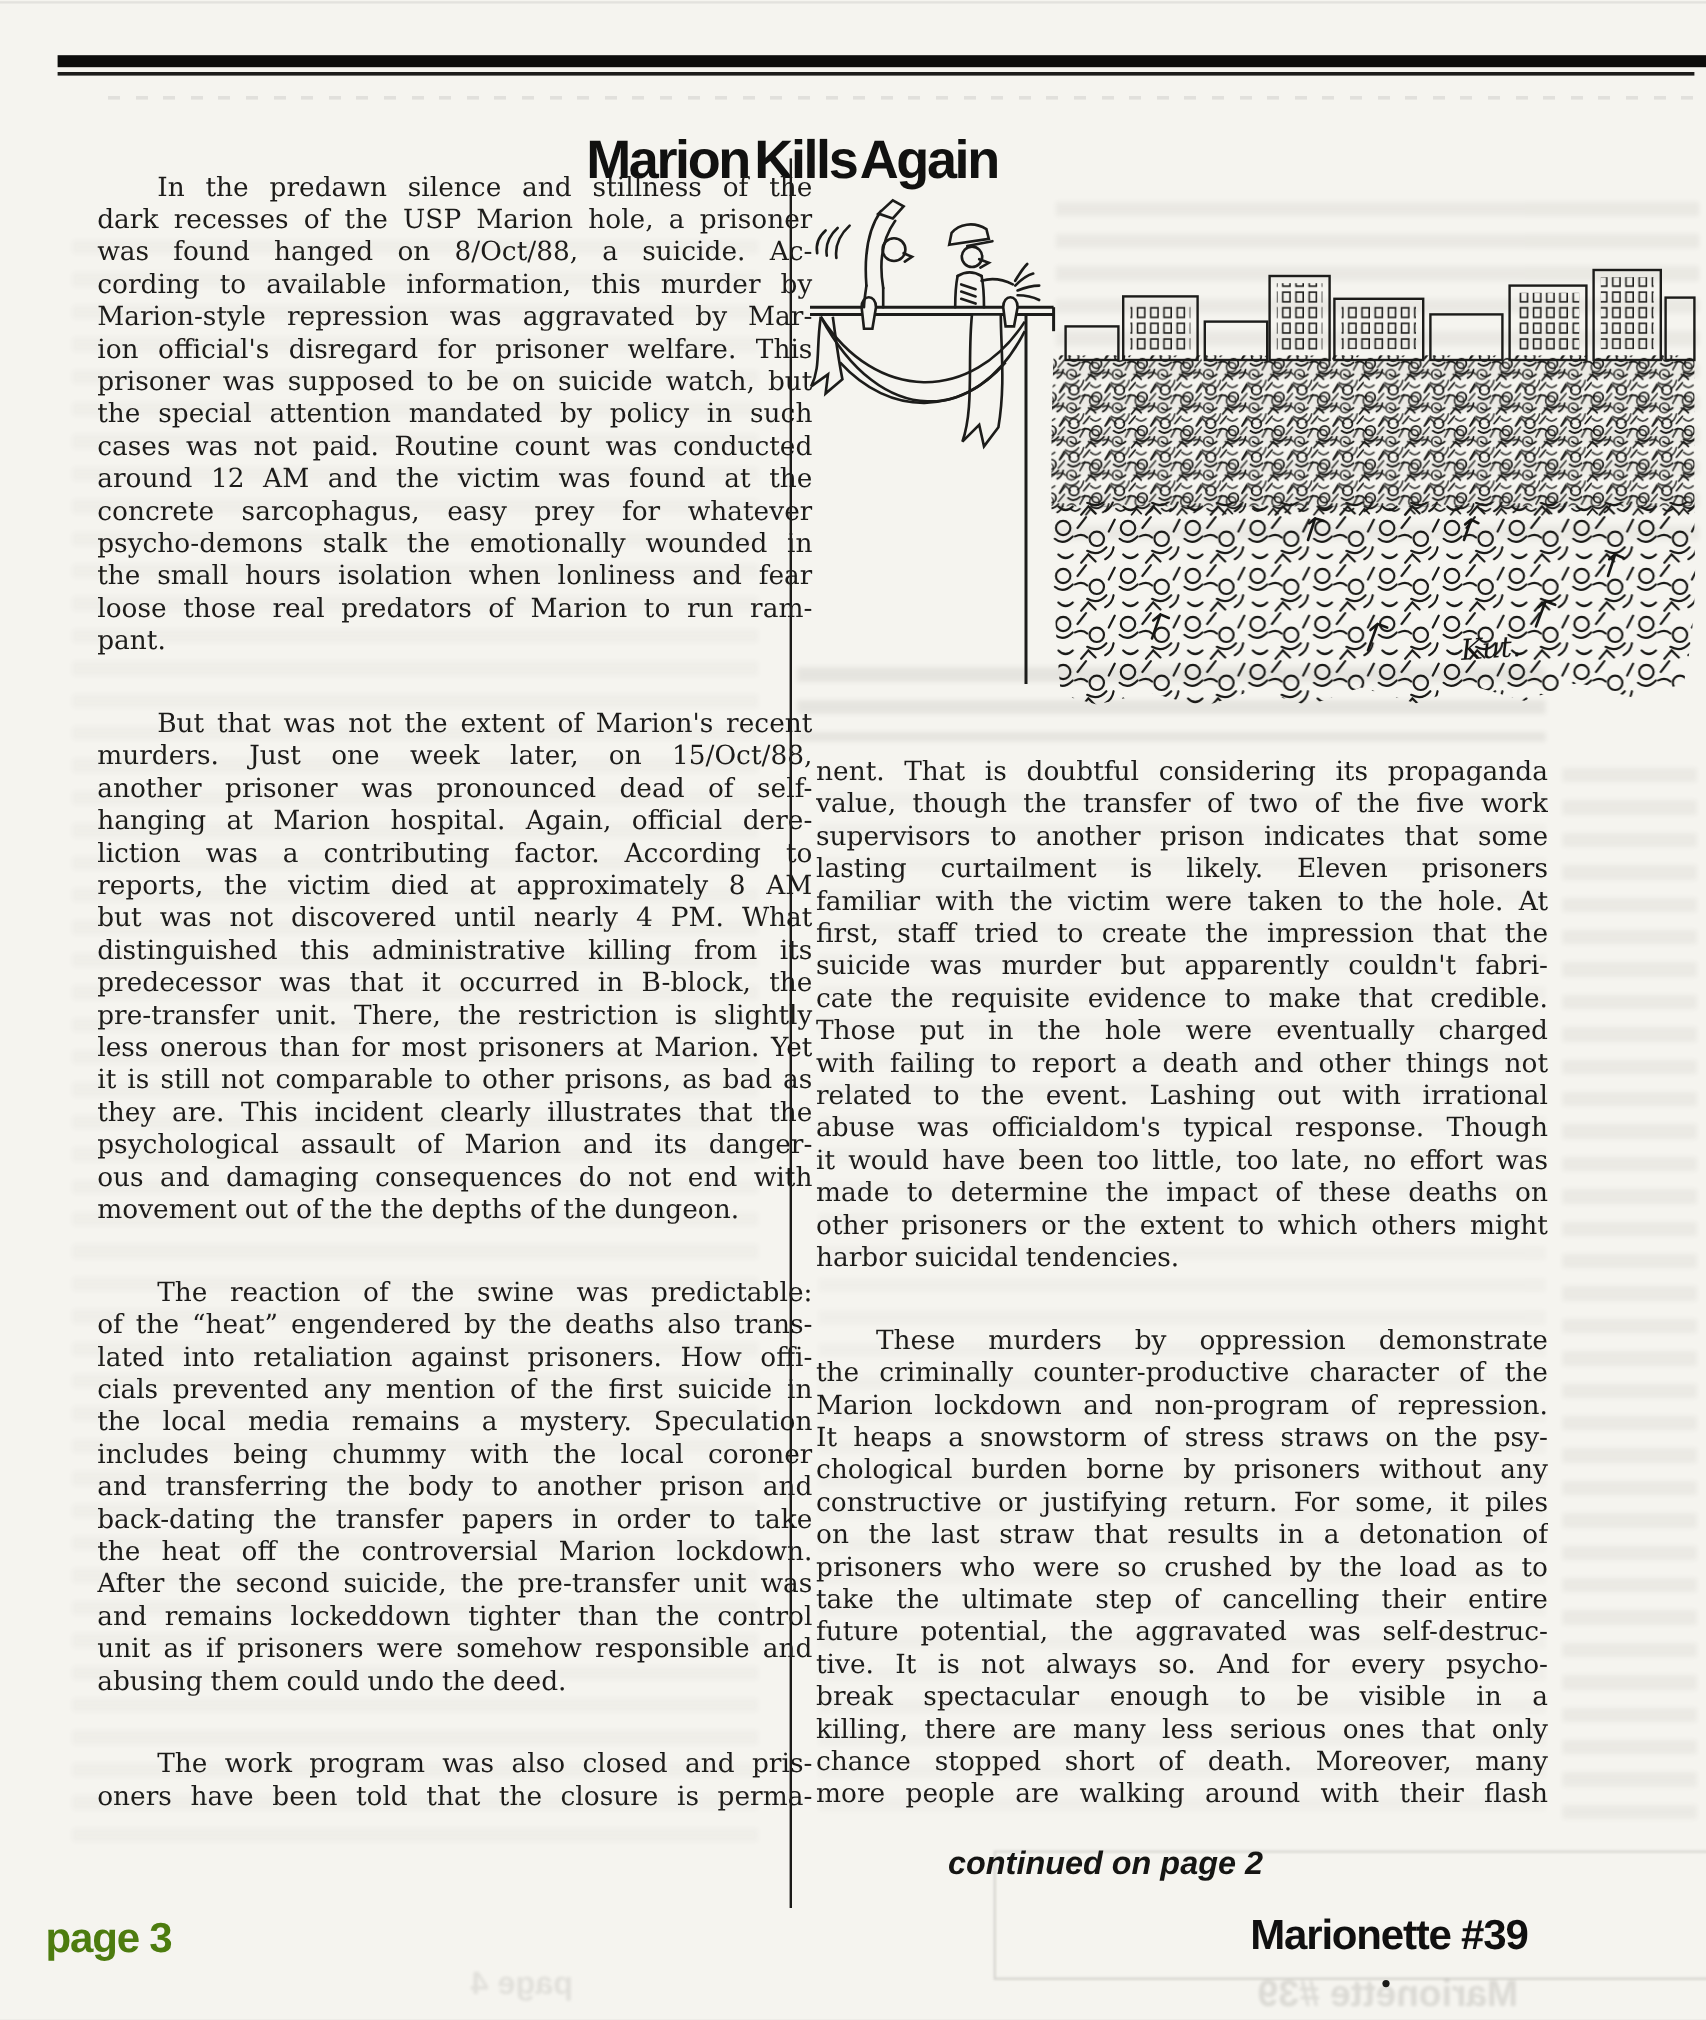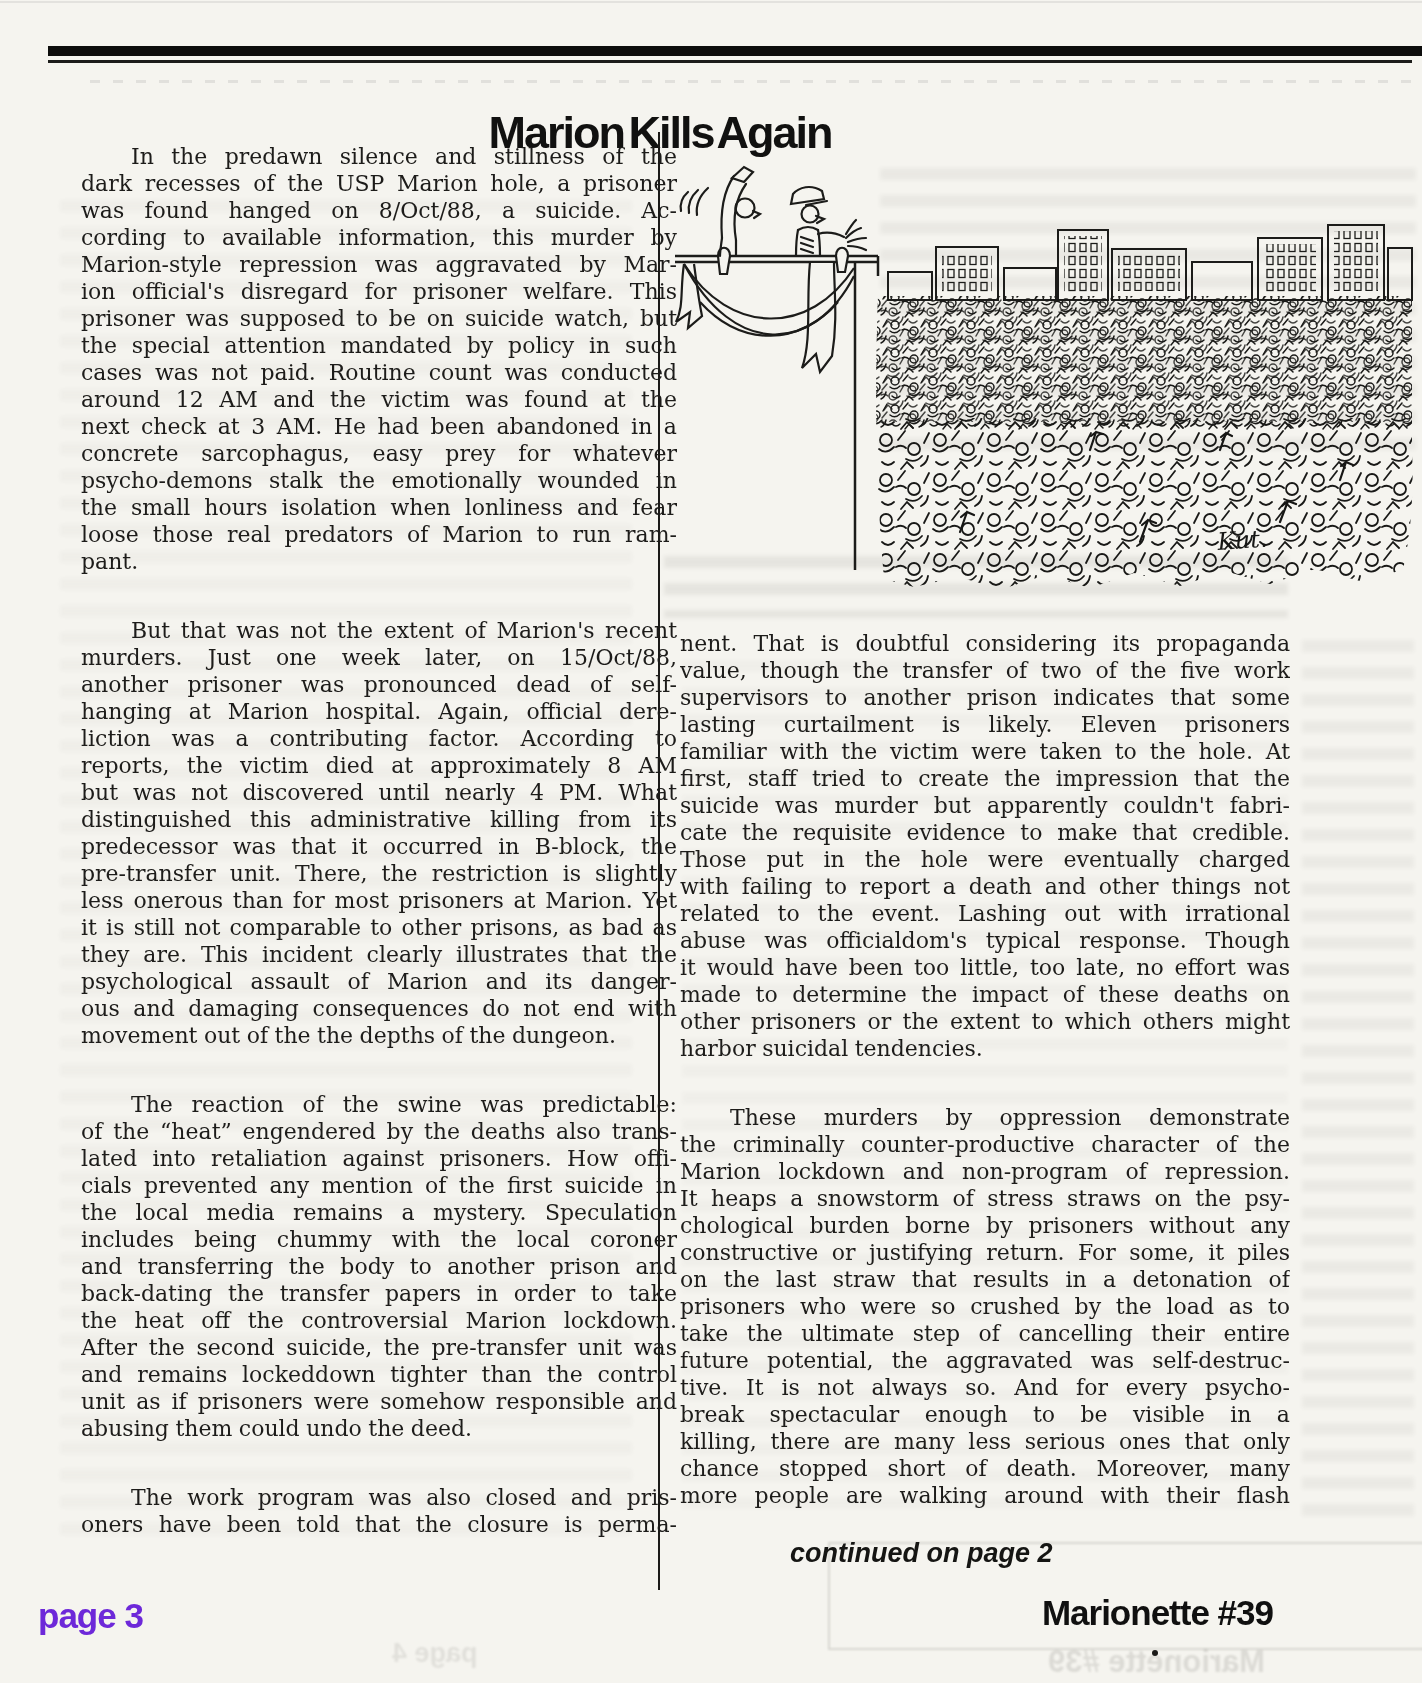--- a/index.html
+++ b/index.html
@@ -22,21 +22,21 @@
   .para{margin:0 0 42px 0;}
   .para:last-child{margin-bottom:0;}
   .line{height:27px;overflow:hidden;text-align:left;}
   .line.jl{text-align:justify;text-align-last:justify;}
   .line.ind{padding-left:50px;}
   .divider{position:absolute;left:658px;top:132px;width:2px;height:1458px;background:#1b1a18;}
   
   .continued{position:absolute;right:132px;top:1538px;width:500px;text-align:left;
          font-family:"Liberation Sans", sans-serif;font-weight:700;font-style:italic;font-size:27px;color:#15514;color:#151513;}
   .footer-left{position:absolute;left:38px;top:1596px;font-family:"Liberation Sans", sans-serif;
-         font-weight:700;font-size:35px;letter-spacing:-1px;color:#6d28d9;}
+         font-weight:700;font-size:35px;letter-spacing:-1px;color:#4d7c0f;}
   .footer-right{position:absolute;right:149px;top:1593px;font-family:"Liberation Sans", sans-serif;
          font-weight:700;font-size:35px;letter-spacing:-1px;color:#101010;}
   .footer-dot{position:absolute;left:1152px;top:1650px;width:6px;height:6px;border-radius:50%;background:#1a1a18;}
   
   .cartoon{position:absolute;left:660px;top:150px;width:762px;height:460px;}
   
   .ghost-lines{position:absolute;filter:blur(2px);
         background-image:repeating-linear-gradient(to bottom, rgba(58,56,48,1) 0 12px, transparent 12px 27px);}
   .g1{left:880px;top:168px;width:536px;height:290px;opacity:.055;}
   .g2{left:664px;top:556px;width:624px;height:62px;opacity:.08;}
@@ -198,21 +198,20 @@
         <div class="line jl ind">In the predawn silence and stillness of the</div>
         <div class="line jl">dark recesses of the USP Marion hole, a prisoner</div>
         <div class="line jl">was found hanged on 8/Oct/88, a suicide. Ac-</div>
         <div class="line jl">cording to available information, this murder by</div>
         <div class="line jl">Marion-style repression was aggravated by Mar-</div>
         <div class="line jl">ion official's disregard for prisoner welfare. This</div>
         <div class="line jl">prisoner was supposed to be on suicide watch, but</div>
         <div class="line jl">the special attention mandated by policy in such</div>
         <div class="line jl">cases was not paid. Routine count was conducted</div>
         <div class="line jl">around 12 AM and the victim was found at the</div>
-        <div class="line jl">next check at 3 AM. He had been abandoned in a</div>
         <div class="line jl">concrete sarcophagus, easy prey for whatever</div>
         <div class="line jl">psycho-demons stalk the emotionally wounded in</div>
         <div class="line jl">the small hours isolation when lonliness and fear</div>
         <div class="line jl">loose those real predators of Marion to run ram-</div>
         <div class="line">pant.</div>
       </div>
       <div class="para">
         <div class="line jl ind">But that was not the extent of Marion's recent</div>
         <div class="line jl">murders. Just one week later, on 15/Oct/88,</div>
         <div class="line jl">another prisoner was pronounced dead of self-</div>

